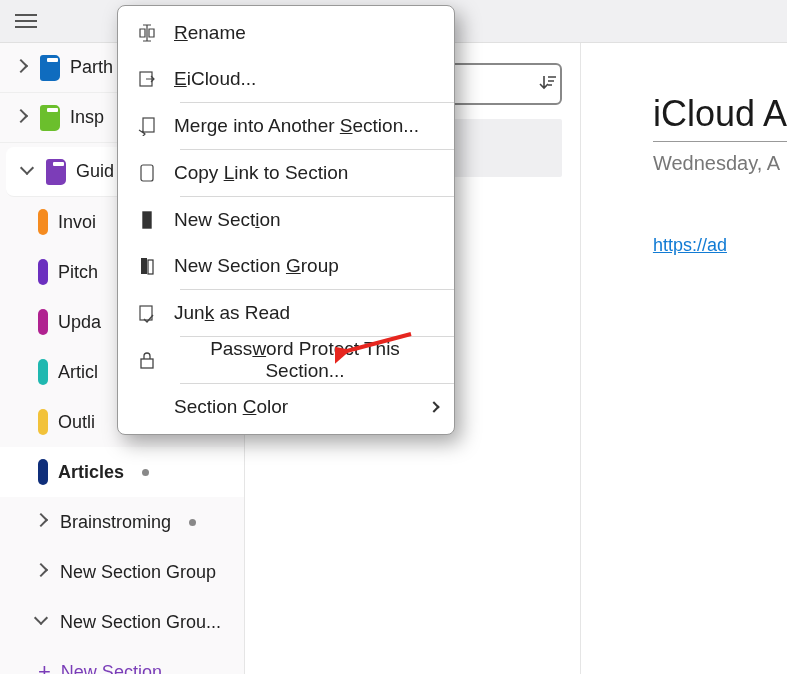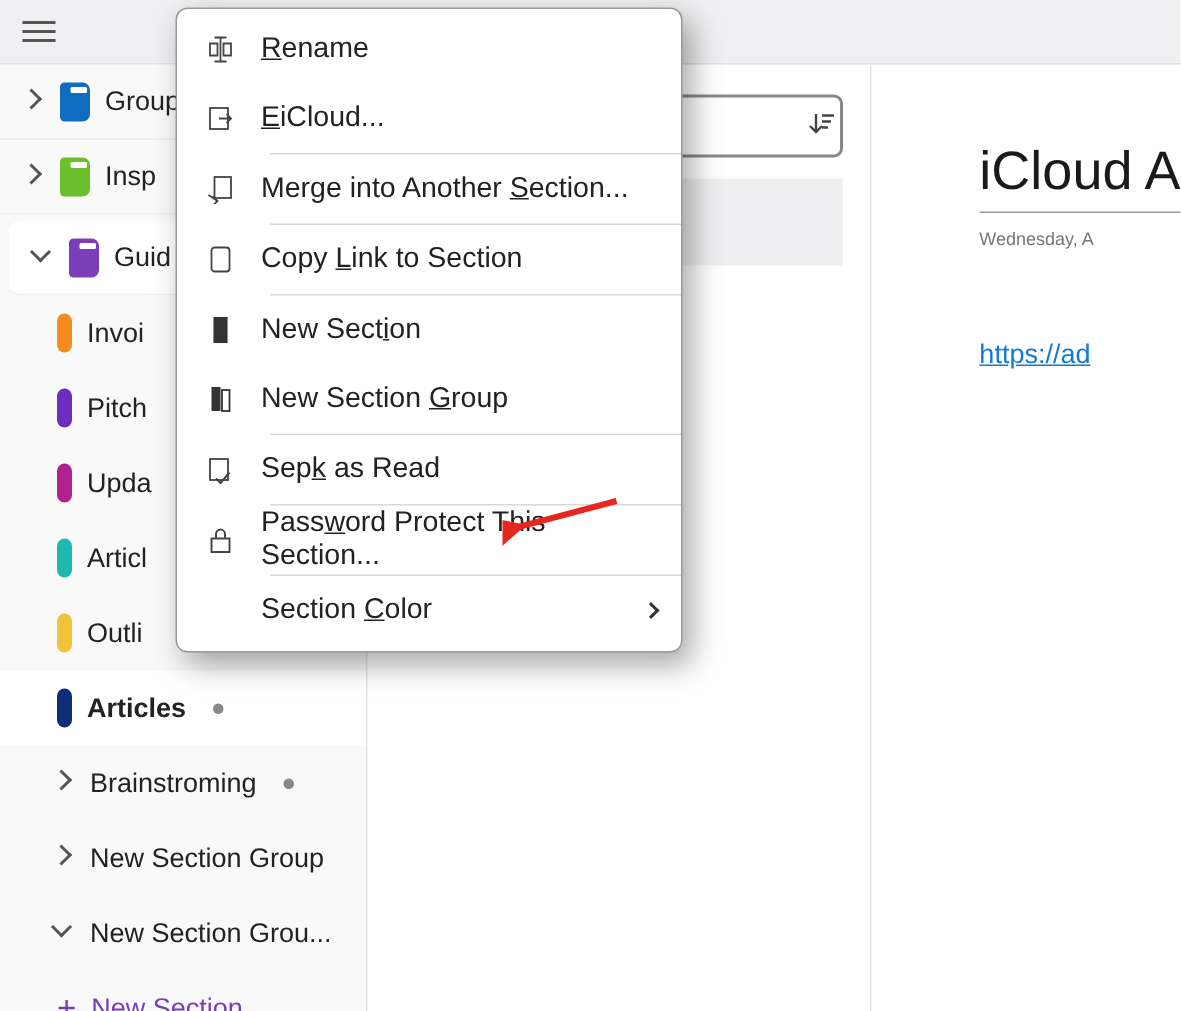--- a/index.html
+++ b/index.html
@@ -158,21 +158,21 @@
       border-left: 1px solid #e5e5e5;
     }
     .title {
       font-size: 36px;
       color: #1a1a1a;
       border-bottom: 1.5px solid #999;
       padding-bottom: 6px;
       white-space: nowrap;
     }
     .date {
-      font-size: 12px;
+      font-size: 20px;
       color: #777;
       margin-top: 10px;
     }
     .link {
       display: inline-block;
       margin-top: 60px;
       font-size: 18px;
       color: #117bd4;
       text-decoration: underline;
     }
@@ -180,20 +180,21 @@
       position: absolute;
       left: 117px;
       top: 5px;
       width: 338px;
       background: #fff;
       border: 1px solid #999;
       border-radius: 8px;
       box-shadow: 6px 8px 20px rgba(0,0,0,0.35);
       z-index: 100;
       padding: 4px 0;
+      text-align: center;
     }
     .cm-item {
       display: flex;
       align-items: center;
       height: 46px;
       padding: 0 18px;
       font-size: 19px;
       color: #222;
       gap: 16px;
       cursor: pointer;
@@ -241,21 +242,21 @@
       <div></div>
   </div>
 </div>
 
 <div class="main">
   <div class="sidebar">
 
     <div class="nb-item">
       <span class="chevron right"></span>
       <span class="nb-icon" style="background:#0f6cbf"></span>
-      <span>Group</span>
+      <span>Parth</span>
     </div>
 
     <div class="nb-item">
       <span class="chevron right"></span>
       <span class="nb-icon" style="background:#6bbf2c"></span>
       <span>Insp</span>
     </div>
 
     <div class="nb-item selected">
       <span class="chevron down"></span>
@@ -384,21 +385,21 @@
     <span><span>New Section </span><span class="mn">G</span><span>roup</span></span>
   </div>
   <div class="cm-sep"></div>
   <div class="cm-item">
     <span class="cm-icon">
         <svg width="20" height="20" viewBox="0 0 20 20">
           <rect x="3" y="3" width="12" height="14" stroke="#444" stroke-width="1.2" fill="none"></rect>
           <path d="M7 16 L10 19 L16 12" stroke="#444" stroke-width="1.4" fill="none"></path>
         </svg>
       </span>
-    <span><span>Sep</span><span class="mn">k</span><span> as Read</span></span>
+    <span><span>Jun</span><span class="mn">k</span><span> as Read</span></span>
   </div>
   <div class="cm-sep"></div>
   <div class="cm-item">
     <span class="cm-icon">
         <svg width="18" height="20" viewBox="0 0 18 20">
           <rect x="3" y="9" width="12" height="9" stroke="#444" stroke-width="1.3" fill="none"></rect>
           <path d="M6 9 V6 a3 3 0 0 1 6 0 V9" stroke="#444" stroke-width="1.3" fill="none"></path>
         </svg>
       </span>
     <span><span>Pass</span><span class="mn">w</span><span>ord Protect This Section...</span></span>

